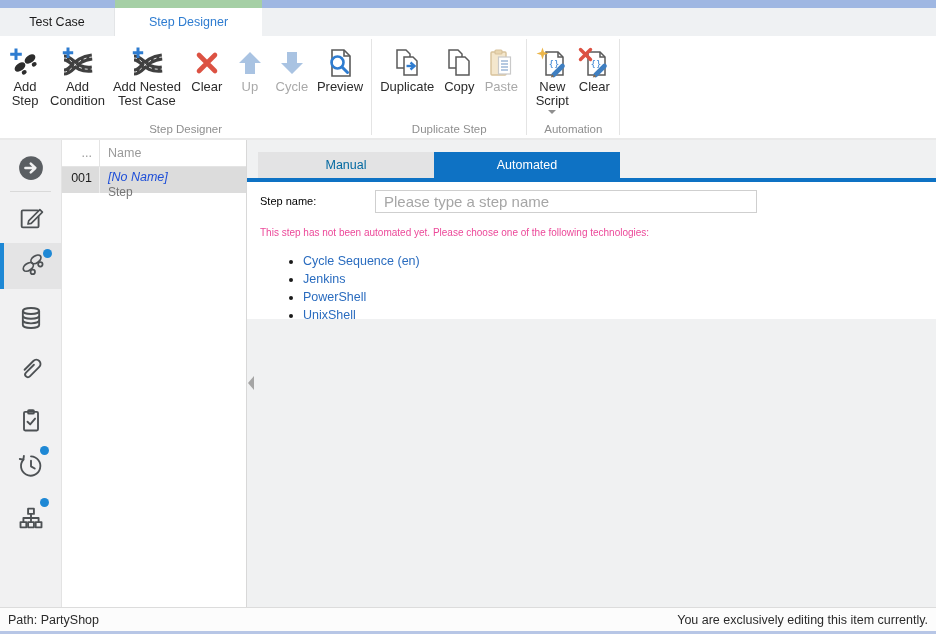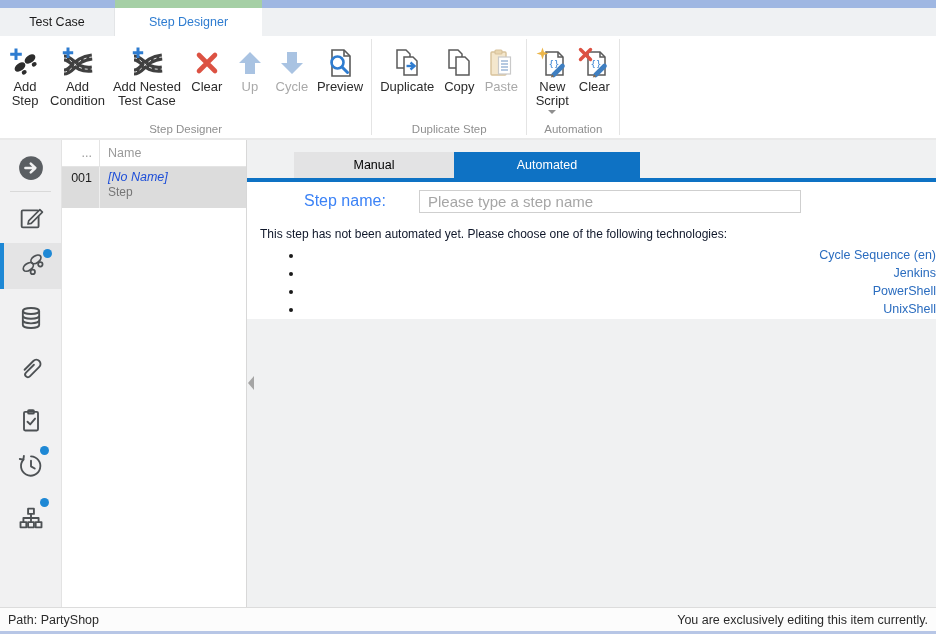--- a/index.html
+++ b/index.html
@@ -35,41 +35,41 @@
   .side-item.active { height:46px; background:#e4e4e5; border-left:4px solid #1e88d5; }
   .side-sep { position:absolute; left:10px; top:51px; width:41px; height:1px; background:#d9d9d9; }
   .dot { position:absolute; width:9px; height:9px; border-radius:50%; background:#1e88d5; right:12px; top:-4px; }
   .side-item.active .dot { right:9px; top:6px; }
 
   
   .table-panel { width:185px; background:#fff; border-right:1px solid #d8d8d8; display:flex; flex-direction:column; font-size:12.5px; flex:none; }
   .tbl-header { height:27px; display:flex; align-items:stretch; border-bottom:1px solid #e4e4e4; color:#9a9a9a; flex:none; }
   .th-num { width:38px; display:flex; align-items:center; justify-content:flex-end; padding-right:7px; border-right:1px solid #e4e4e4; }
   .th-name { display:flex; align-items:center; padding-left:8px; }
-  .tbl-row { height:41px; background:#dcdcdc; display:flex; cursor:pointer; }
+  .tbl-row { height:26px; background:#dcdcdc; display:flex; cursor:pointer; }
   .td-num { width:38px; text-align:right; padding:4px 7px 0 0; color:#1c1c1c; border-right:1px solid #eeeeee; }
   .td-name { padding:3px 0 0 8px; line-height:15px; }
   .noname { font-style:italic; color:#1d4ed8; }
   .steptype { color:#757575; font-size:12px; }
 
   
   .main { flex:1; background:#f0f1f2; position:relative; display:flex; flex-direction:column; min-width:0; }
   .main-gap { height:12px; flex:none; }
   .mtabs { display:flex; padding-left:11px; height:26px; font-size:12.5px; flex:none; }
   .mtab { display:flex; align-items:center; justify-content:center; cursor:pointer; }
-  .mtab.manual { width:160px; background:#e3e3e4; color:#000000;margin-left:36px; }
+  .mtab.manual { width:176px; background:#e3e3e4; color:#0369a1; }
   .mtab.automated { width:186px; background:#0e72c4; color:#ffffff; }
   .munderline { height:4px; background:#0e72c4; flex:none; }
   .mcontent { background:#fff; height:137px; padding-top:7px; flex:none; }
   .steprow { display:flex; align-items:center; padding-left:13px; height:24px; }
-  .steplabel { width:115px; font-size:16px; color:#3b82f6;margin-left:44px; }
+  .steplabel { width:115px; font-size:11px; color:#000000; }
   .stepinput { width:382px; height:23px; border:1px solid #cfcfcf; font-family:"Liberation Sans", sans-serif; font-size:15px; padding:0 8px; color:#333; outline:none; }
   .stepinput::placeholder { color:#a6a6a6; }
-  .msg { padding-left:13px; margin-top:14px; font-size:12px; color:#0f172a; }
-  ul.tech { margin:7px 0 0; padding-left:56px;text-align:right; }
+  .msg { padding-left:13px; margin-top:14px; font-size:10px; color:#ec4899; }
+  ul.tech { margin:16px 0 0; padding-left:56px; }
   ul.tech li { font-size:12.5px; margin-bottom:4px; color:#1a1a1a; }
   ul.tech a { color:#2a6cbf; text-decoration:none; cursor:pointer; }
 
   .splitter { position:absolute; left:1px; top:236px; width:0; height:0; border-top:7px solid transparent; border-bottom:7px solid transparent; border-right:6px solid #a5a5a5; cursor:pointer; }
 
   
   .statusbar { height:27px; border-top:1px solid #dcdcdc; border-bottom:3px solid #b7c6e6; background:#fcfcfc; display:flex; justify-content:space-between; align-items:center; padding:0 8px; font-size:12.5px; color:#2b2b2b; flex:none; }
 </style>
 </head>
 <body>

